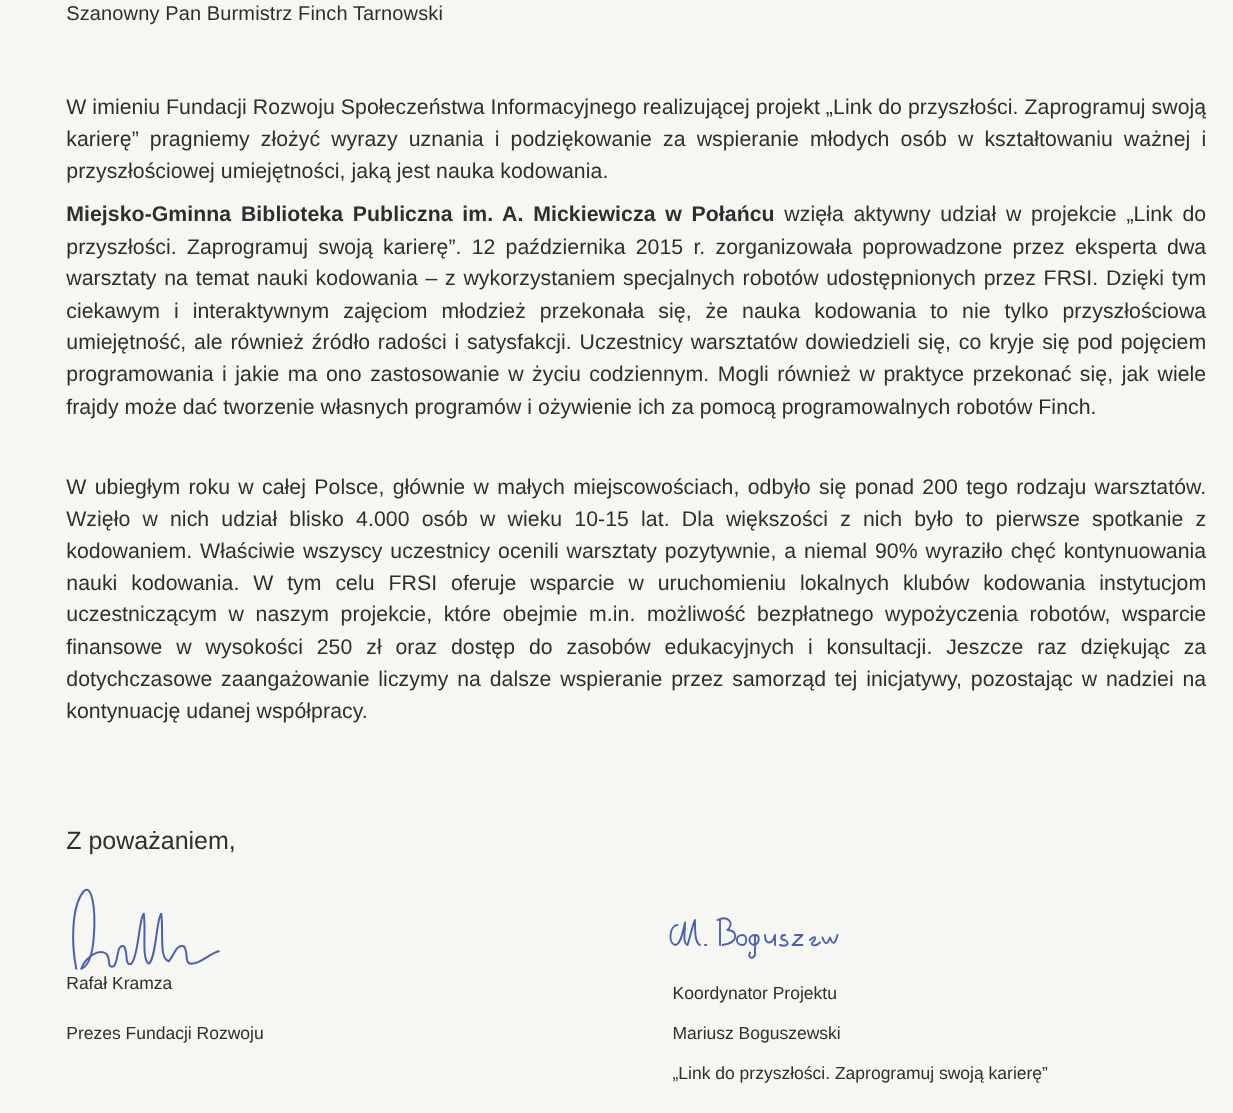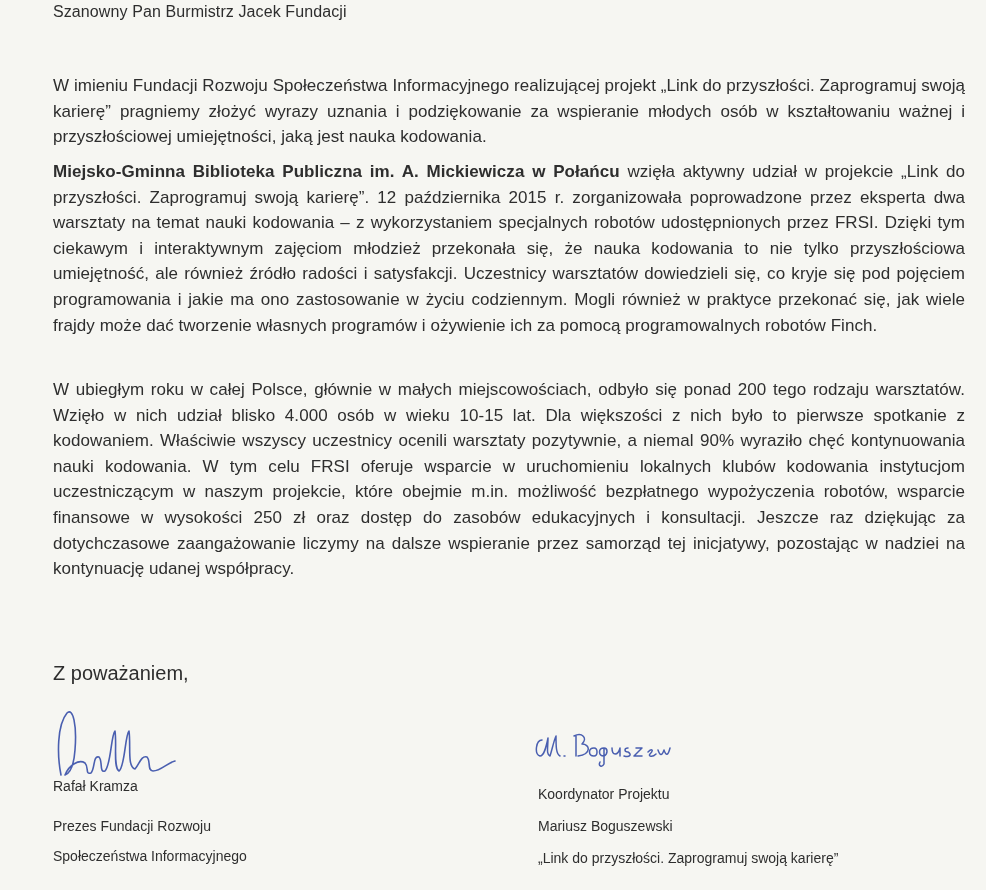--- a/index.html
+++ b/index.html
@@ -67,39 +67,38 @@
     .l-title2 { left: 53px; top: 846px; }
     .r-name { left: 538px; top: 780px; margin-top: 36px; }
     .r-title1 { left: 538px; top: 784px; }
     .r-title2 { left: 538px; top: 848px; }
   </style>
 </head>
 <body>
 
 <div class="page">
 
-  <div class="salutation">Szanowny Pan Burmistrz Jacek Fundacji</div>
+  <div class="salutation">Szanowny Pan Burmistrz Finch Tarnowski</div>
 
   <p class="body-text p1">W imieniu Fundacji Rozwoju Społeczeństwa Informacyjnego realizującej projekt „Link do przyszłości. Zaprogramuj swoją karierę” pragniemy złożyć wyrazy uznania i podziękowanie za wspieranie młodych osób w kształtowaniu ważnej i przyszłościowej umiejętności, jaką jest nauka kodowania.</p>
 
   <p class="body-text p2"><span class="bold">Miejsko-Gminna Biblioteka Publiczna im. A. Mickiewicza w Połańcu</span><span> wzięła aktywny udział w projekcie „Link do przyszłości. Zaprogramuj swoją karierę”. 12 października 2015 r. zorganizowała poprowadzone przez eksperta dwa warsztaty na temat nauki kodowania – z wykorzystaniem specjalnych robotów udostępnionych przez FRSI. Dzięki tym ciekawym i interaktywnym zajęciom młodzież przekonała się, że nauka kodowania to nie tylko przyszłościowa umiejętność, ale również źródło radości i satysfakcji. Uczestnicy warsztatów dowiedzieli się, co kryje się pod pojęciem programowania i jakie ma ono zastosowanie w życiu codziennym. Mogli również w praktyce przekonać się, jak wiele frajdy może dać tworzenie własnych programów i ożywienie ich za pomocą programowalnych robotów Finch.</span></p>
 
   <p class="body-text p3">W ubiegłym roku w całej Polsce, głównie w małych miejscowościach, odbyło się ponad 200 tego rodzaju warsztatów. Wzięło w nich udział blisko 4.000 osób w wieku 10-15 lat. Dla większości z nich było to pierwsze spotkanie z kodowaniem. Właściwie wszyscy uczestnicy ocenili warsztaty pozytywnie, a niemal 90% wyraziło chęć kontynuowania nauki kodowania. W tym celu FRSI oferuje wsparcie w uruchomieniu lokalnych klubów kodowania instytucjom uczestniczącym w naszym projekcie, które obejmie m.in. możliwość bezpłatnego wypożyczenia robotów, wsparcie finansowe w wysokości 250 zł oraz dostęp do zasobów edukacyjnych i konsultacji. Jeszcze raz dziękując za dotychczasowe zaangażowanie liczymy na dalsze wspieranie przez samorząd tej inicjatywy, pozostając w nadziei na kontynuację udanej współpracy.</p>
 
   <div class="closing">Z poważaniem,</div>
 
   <svg class="signature sig-left" width="130" height="75" viewBox="0 0 130 75">
     <path d="M6 70 C2 50, 2 20, 12 8 C18 2, 22 20, 20 45 C19 58, 16 68, 10 70 C14 60, 24 54, 30 58 C34 62, 30 70, 36 68 C40 64, 38 50, 44 52 C48 56, 44 68, 50 66 C56 60, 56 30, 60 26 C62 40, 58 62, 64 66 C70 62, 70 30, 74 26 C76 40, 72 62, 80 64 C84 60, 86 50, 92 52 C96 56, 92 66, 98 66 C106 66, 112 58, 120 56" fill="none" stroke="#4a5fb0" stroke-width="1.6" stroke-linecap="round" stroke-linejoin="round"></path>
   </svg>
 
   <svg class="signature sig-right" width="140" height="40" viewBox="0 0 140 40">
     <path d="M10 12 C4 12, 2 26, 8 28 C12 28, 14 20, 16 10 C16 20, 14 26, 18 28 C20 22, 22 12, 24 8 C24 18, 24 26, 28 28 M32 28 L33 28 M42 8 C50 4, 56 10, 50 16 C58 16, 60 26, 46 28 M44 8 L44 28 M62 20 C56 20, 56 28, 62 28 C66 28, 66 20, 62 20 M72 20 C66 20, 66 28, 72 28 C76 26, 76 20, 72 20 L72 36 C70 40, 66 38, 68 34 M80 20 C80 28, 86 28, 88 20 L88 28 M96 20 C92 20, 92 24, 96 24 C100 26, 98 30, 92 28 M104 20 L110 20 L102 28 L110 28 M116 24 C120 20, 122 22, 118 26 C116 28, 120 30, 124 26 M126 22 C128 28, 130 28, 132 22 C134 28, 136 28, 138 20" fill="none" stroke="#4a5fb0" stroke-width="1.5" stroke-linecap="round" stroke-linejoin="round"></path>
   </svg>
 
   <div class="signer-line l-name">Rafał Kramza</div>
   <div class="signer-line l-title1">Prezes Fundacji Rozwoju</div>
-  <div class="signer-line l-title2">Społeczeństwa Informacyjnego</div>
 
   <div class="signer-line r-name">Mariusz Boguszewski</div>
   <div class="signer-line r-title1">Koordynator Projektu</div>
   <div class="signer-line r-title2">„Link do przyszłości. Zaprogramuj swoją karierę”</div>
 
 </div>
 
 </body></html>

